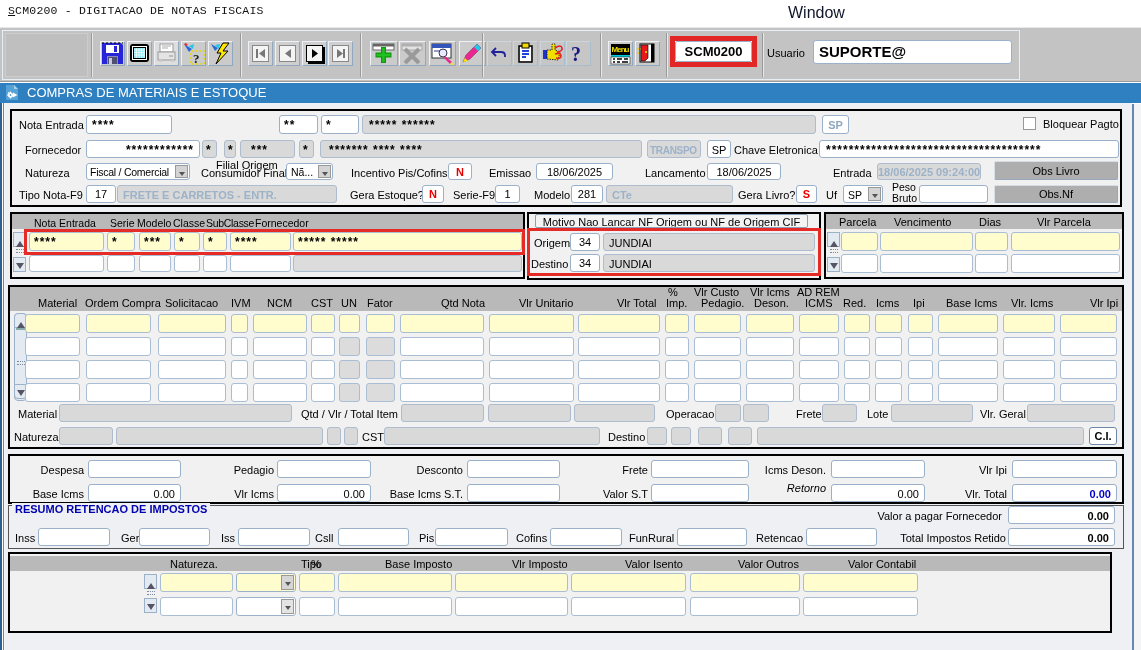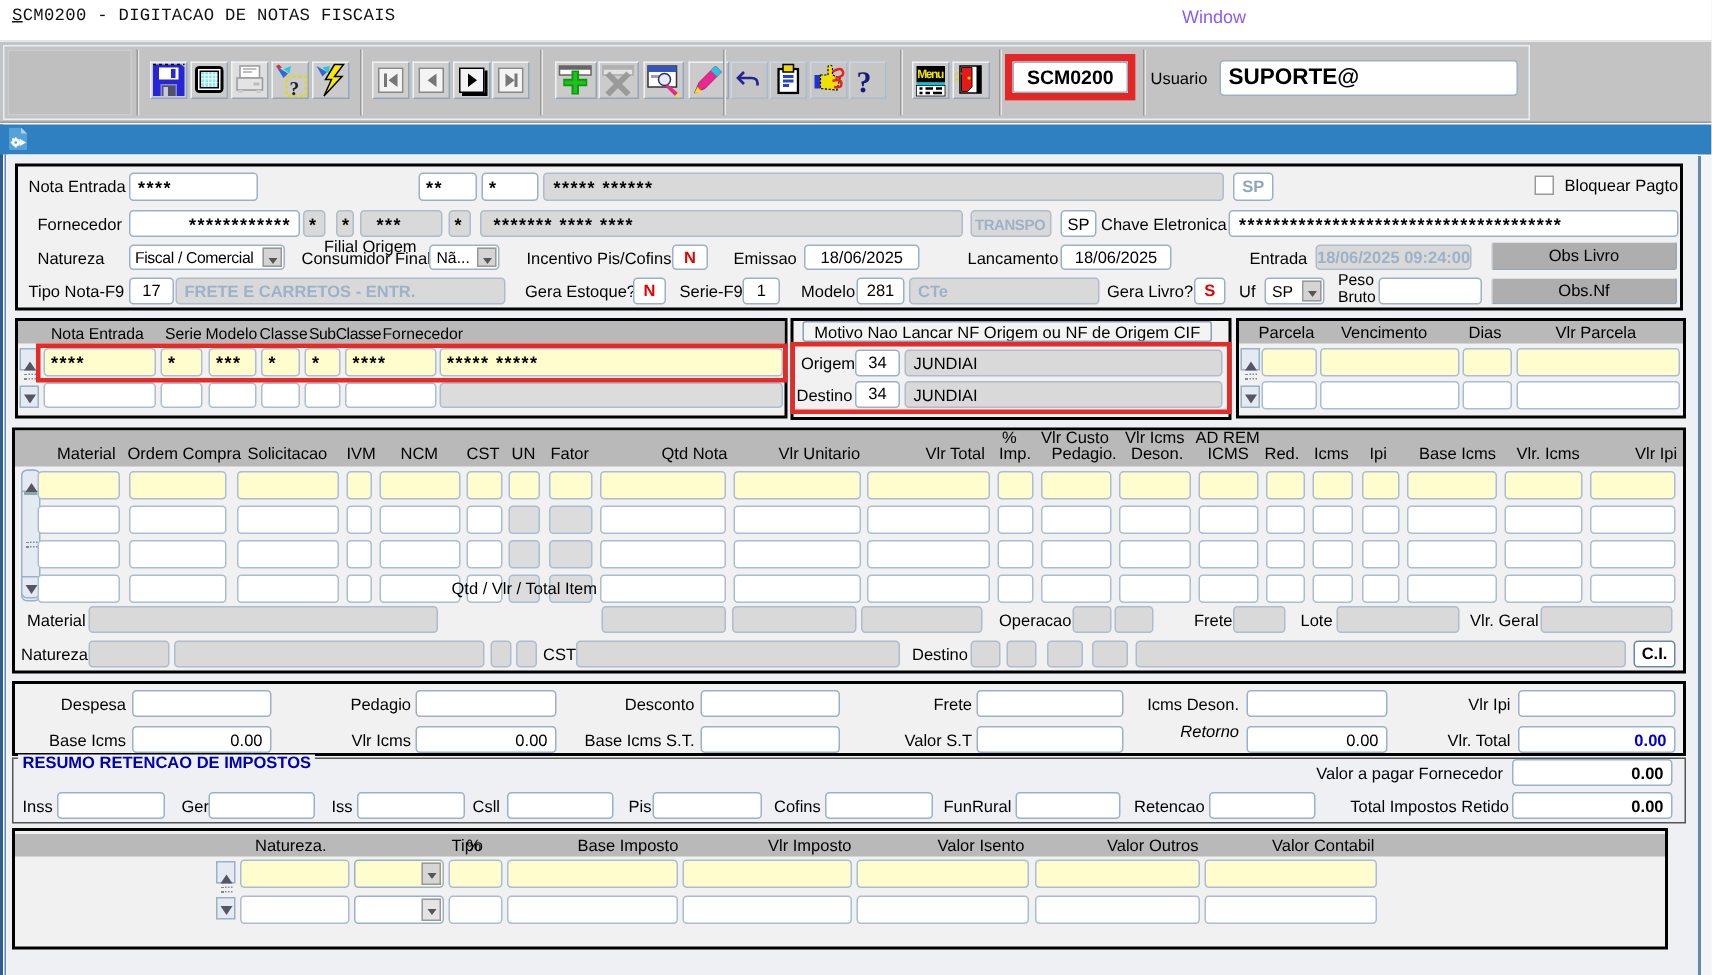--- a/index.html
+++ b/index.html
@@ -31,21 +31,21 @@
 .cg { background:#dcdcdc; }
 .ual { position:absolute; width:13px; height:15px; background:#e4eaf2; border:1px solid #9ab1c9; text-align:center; }
 .ual:after { content:""; position:absolute; left:2px; top:4px; border:4px solid transparent; border-bottom:6px solid #556; }
 .dal { position:absolute; width:13px; height:15px; background:#e4eaf2; border:1px solid #9ab1c9; }
 .dal:after { content:""; position:absolute; left:2px; top:5px; border:4px solid transparent; border-top:6px solid #556; }
 </style>
 </head>
 <body>
 
 <div class="ab" style="left:8px;top:4px;font-family:'Liberation Mono',monospace;font-size:11.5px;color:#111;letter-spacing:0.2px;"><span style="text-decoration:underline">S</span>CM0200 - DIGITACAO DE NOTAS FISCAIS</div>
-<div class="ab" style="left:788px;top:4px;font-size:12px;color:#8b5cf6;">Window</div>
+<div class="ab" style="left:788px;top:4px;font-size:16px;color:#0f172a;">Window</div>
 
 <div class="ab" style="left:0;top:83px;width:2px;height:567px;background:#2d5f93;"></div>
 <div class="ab" style="left:2px;top:103px;width:1px;height:547px;background:#ffffff;"></div>
 <div class="ab" style="left:3px;top:103px;width:1px;height:547px;background:#5b87b5;"></div>
 <div class="ab" style="left:4px;top:103px;width:4px;height:547px;background:#f4f6f9;"></div>
 <div class="ab" style="left:1132px;top:104px;width:2px;height:546px;background:#6787b0;"></div>
 <div class="ab" style="left:1134px;top:104px;width:7px;height:546px;background:#f2f4f6;"></div>
 
 <div class="ab" id="toolbar" style="left:0;top:27px;width:1141px;height:55px;background:#c3c3c3;border-top:1px solid #e8e8e8;border-bottom:1px solid #9a9a9a;">
   <div class="ab" style="left:2px;top:2px;width:1018px;height:50px;border:1px solid #e6eef6;"></div>
@@ -229,20 +229,21 @@
           <circle cx="4.5" cy="10" r="2.6"></circle>
           <circle cx="4.5" cy="10" r="0.9" fill="#56a2d6"></circle>
           <rect x="3.9" y="6.6" width="1.2" height="1.6"></rect>
           <rect x="3.9" y="11.8" width="1.2" height="1.6"></rect>
           <rect x="1.1" y="9.4" width="1.6" height="1.2"></rect>
           <rect x="6.3" y="9.4" width="1.6" height="1.2"></rect>
           <rect x="2" y="7.2" width="1.4" height="1.2" transform="rotate(-45 2.7 7.8)"></rect>
           <path d="M7 7.5 L11.5 10 L7 12.5 Z"></path>
         </g>
       </svg></span>
+  <span style="position:absolute;left:27px;top:0px;">COMPRAS DE MATERIAIS E ESTOQUE</span>
 </div>
 
 <div class="ab" style="left:5px;top:103px;width:1127px;height:547px;background:#eef0f3;"></div>
 
 <div class="panel" id="p1" style="left:10px;top:109px;width:1112px;height:98px;"></div>
 
 <div class="lbl" style="left:19px;top:119px;">Nota Entrada</div>
 <div class="inp ast" style="left:86px;top:115px;width:86px;height:19px;padding:2px 0 0 5px;">****</div>
 <div class="lbl" style="left:216px;top:119px;margin-top:40px;">Filial Origem</div>
 <div class="inp ast" style="left:279px;top:115px;width:39px;height:19px;padding:2px 0 0 4px;">**</div>
@@ -470,21 +471,21 @@
 <div class="cell" style="left:799px;top:383px;width:40px;height:19px;"></div>
 <div class="cell" style="left:844px;top:383px;width:26px;height:19px;"></div>
 <div class="cell" style="left:875px;top:383px;width:27px;height:19px;"></div>
 <div class="cell" style="left:908px;top:383px;width:25px;height:19px;"></div>
 <div class="cell" style="left:938px;top:383px;width:60px;height:19px;"></div>
 <div class="cell" style="left:1003px;top:383px;width:52px;height:19px;"></div>
 <div class="cell" style="left:1060px;top:383px;width:57px;height:19px;"></div>
 
 <div class="lbl" style="left:18px;top:408px;">Material</div>
 <div class="ro" style="left:59px;top:404px;width:233px;height:18px;"></div>
-<div class="lbl" style="left:301px;top:387px;">Qtd / Vlr / Total Item</div>
+<div class="lbl" style="left:301px;top:408px;">Qtd / Vlr / Total Item</div>
 <div class="ro" style="left:401px;top:404px;width:83px;height:18px;"></div>
 <div class="ro" style="left:488px;top:404px;width:83px;height:18px;"></div>
 <div class="ro" style="left:574px;top:404px;width:81px;height:18px;"></div>
 <div class="lbl" style="left:666px;top:408px;">Operacao</div>
 
 <div class="ro" style="left:715px;top:404px;width:26px;height:18px;"></div>
 <div class="ro" style="left:743px;top:404px;width:26px;height:18px;"></div>
 <div class="lbl" style="left:796px;top:408px;">Frete</div>
 <div class="ro" style="left:822px;top:404px;width:35px;height:18px;"></div>
 <div class="lbl" style="left:867px;top:408px;">Lote</div>

